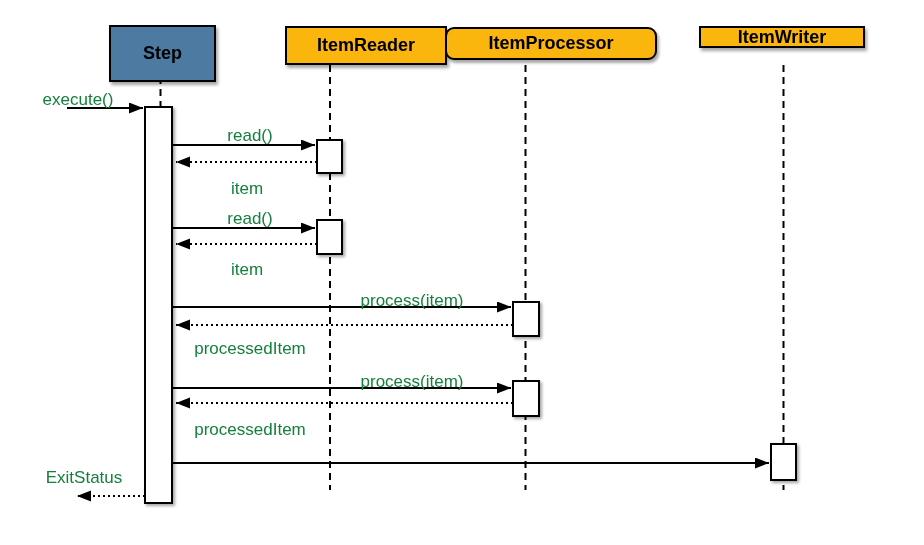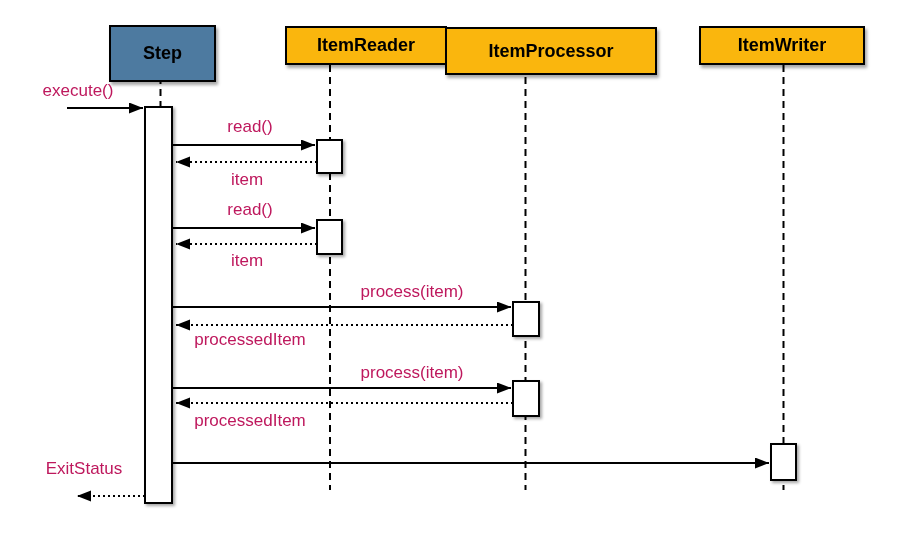--- a/index.html
+++ b/index.html
@@ -19,22 +19,22 @@
     position:absolute;
     box-sizing:border-box;
     border:2px solid #000;
     display:flex;align-items:center;justify-content:center;
     font-weight:bold;font-size:18px;color:#000;
     box-shadow:2px 3px 3px rgba(0,0,0,0.35);
   }
   .msg{
     position:absolute;
     transform:translateX(-50%);
-    font-size:17px;color:#be185d;
-    white-space:nowrap;line-height:1;
+    font-size:17px;color:#15803d;
+    white-space:nowrap;line-height:1;margin-top:9px;
   }
 </style>
 </head>
 <body>
 
 <div class="stage">
 
   <svg width="924" height="545" viewBox="0 0 924 545">
     <defs>
       <marker id="arrow" markerUnits="userSpaceOnUse" markerWidth="16" markerHeight="12" refX="14" refY="5.5" orient="auto">
@@ -63,22 +63,22 @@
 
     <line class="ret" x1="317" y1="162" x2="176" y2="162" marker-end="url(#arrow)"></line>
     <line class="ret" x1="317" y1="244" x2="176" y2="244" marker-end="url(#arrow)"></line>
     <line class="ret" x1="513" y1="325" x2="176" y2="325" marker-end="url(#arrow)"></line>
     <line class="ret" x1="513" y1="403" x2="176" y2="403" marker-end="url(#arrow)"></line>
     <line class="ret" x1="145" y1="496" x2="77" y2="496" marker-end="url(#arrow)"></line>
   </svg>
 
   <div class="hdr" style="left: 109px; top: 25px; width: 107px; height: 57px; background: rgb(77, 122, 160);">Step</div>
   <div class="hdr" style="left: 245px; top: 26px; width: 162px; height: 39px; background: rgb(250, 182, 13); margin-left: 40px;">ItemReader</div>
-  <div class="hdr" style="left: 445px; top: 27px; width: 212px; height: 48px; background: rgb(250, 182, 13);">ItemProcessor</div>
-  <div class="hdr" style="left: 699px; top: 26px; width: 166px; height: 39px; background: rgb(250, 182, 13);">ItemWriter</div>
+  <div class="hdr" style="left: 445px; top: 27px; width: 212px; height: 33px; background: rgb(250, 182, 13); border-radius: 9px;">ItemProcessor</div>
+  <div class="hdr" style="left: 699px; top: 26px; width: 166px; height: 22px; background: rgb(250, 182, 13);">ItemWriter</div>
 
   <div class="msg" style="left:78px;top:82px;">execute()</div>
   <div class="msg" style="left:250px;top:118px;">read()</div>
   <div class="msg" style="left:247px;top:171px;">item</div>
   <div class="msg" style="left:250px;top:201px;">read()</div>
   <div class="msg" style="left:247px;top:252px;">item</div>
   <div class="msg" style="left:412px;top:283px;">process(item)</div>
   <div class="msg" style="left:250px;top:331px;">processedItem</div>
   <div class="msg" style="left:412px;top:364px;">process(item)</div>
   <div class="msg" style="left:250px;top:412px;">processedItem</div>

